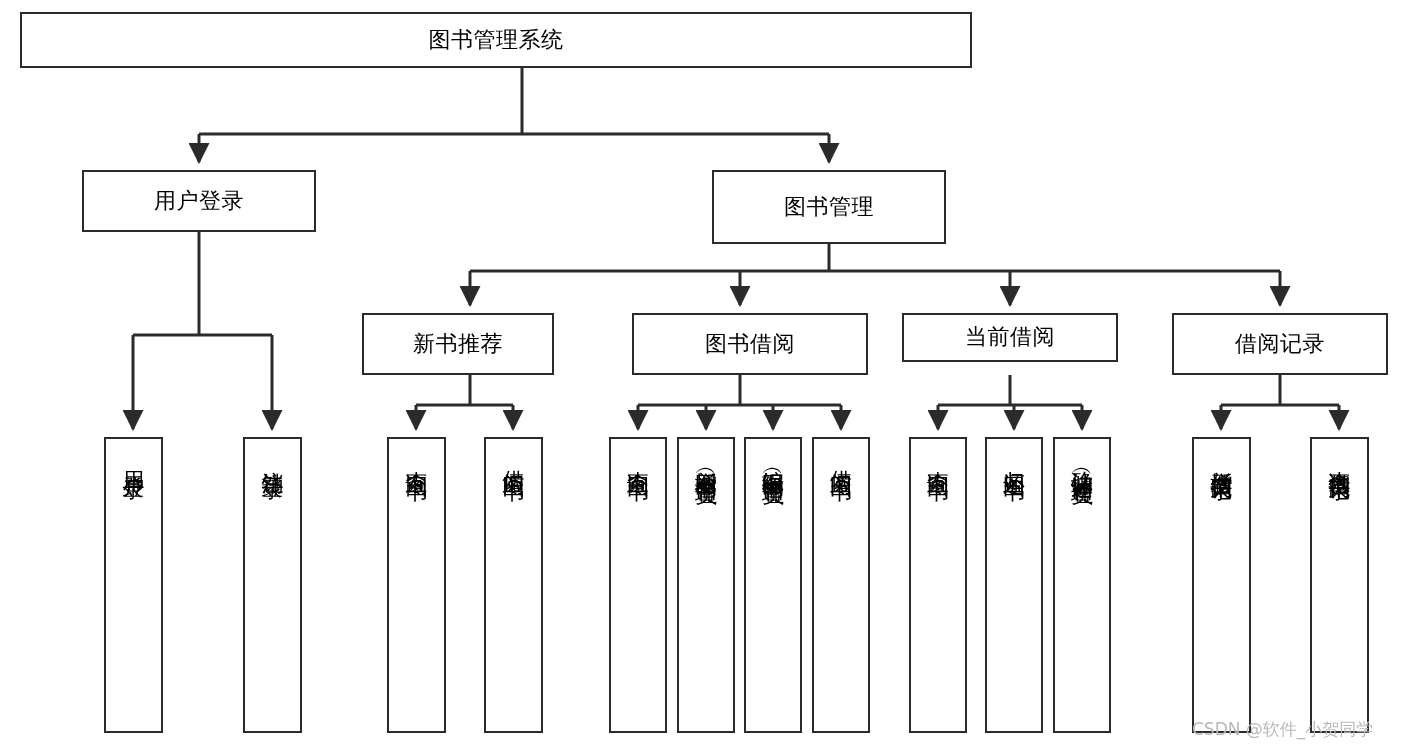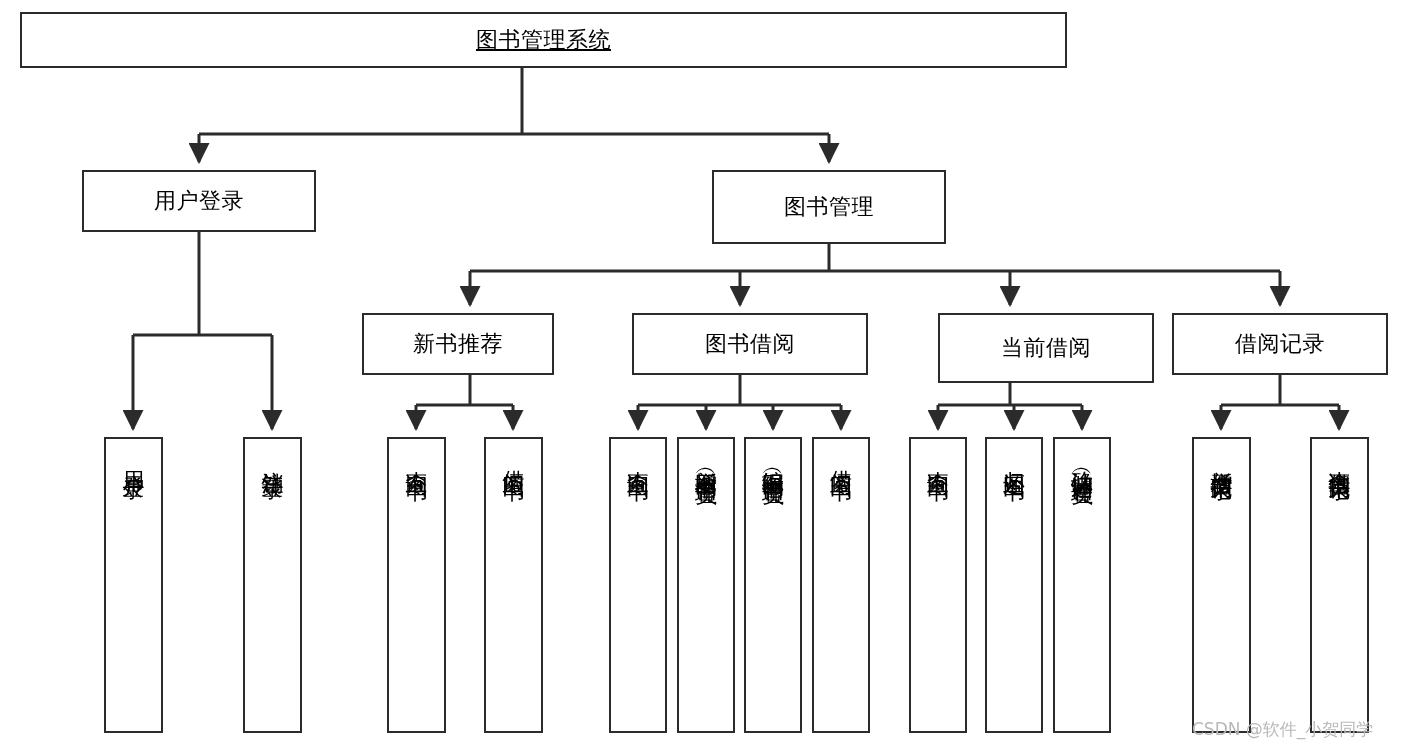--- a/index.html
+++ b/index.html
@@ -113,38 +113,38 @@
       <path d="M 1014 405 L 1014 429" marker-end="url(#arrow)"></path>
       <path d="M 1082 405 L 1082 429" marker-end="url(#arrow)"></path>
 
       <path d="M 1280 375 L 1280 405"></path>
       <path d="M 1221 405 L 1339 405"></path>
       <path d="M 1221 405 L 1221 429" marker-end="url(#arrow)"></path>
       <path d="M 1339 405 L 1339 429" marker-end="url(#arrow)"></path>
     </g>
   </svg>
 
-  <div class="node" style="left: 20px; top: 12px; width: 1047px; height: 56px; text-decoration: underline;">
+  <div class="node" style="left: 20px; top: 12px; width: 952px; height: 56px;">
     <span class="label">图书管理系统</span>
   </div>
 
   <div class="node" style="left: 82px; top: 170px; width: 234px; height: 62px;">
     <span class="label">用户登录</span>
   </div>
   <div class="node" style="left: 712px; top: 170px; width: 234px; height: 74px;">
     <span class="label">图书管理</span>
   </div>
 
   <div class="node" style="left: 362px; top: 313px; width: 192px; height: 62px;">
     <span class="label">新书推荐</span>
   </div>
   <div class="node" style="left: 632px; top: 313px; width: 236px; height: 62px;">
     <span class="label">图书借阅</span>
   </div>
-  <div class="node" style="left: 938px; top: 313px; width: 216px; height: 70px;">
+  <div class="node" style="left: 902px; top: 313px; width: 216px; height: 49px;">
     <span class="label">当前借阅</span>
   </div>
   <div class="node" style="left: 1172px; top: 313px; width: 216px; height: 62px;">
     <span class="label">借阅记录</span>
   </div>
 
   <div class="node vert" style="left: 104px; top: 437px; width: 59px; height: 296px;">
     <span class="label">用户登录</span>
   </div>
   <div class="node vert" style="left: 243px; top: 437px; width: 59px; height: 296px;">

